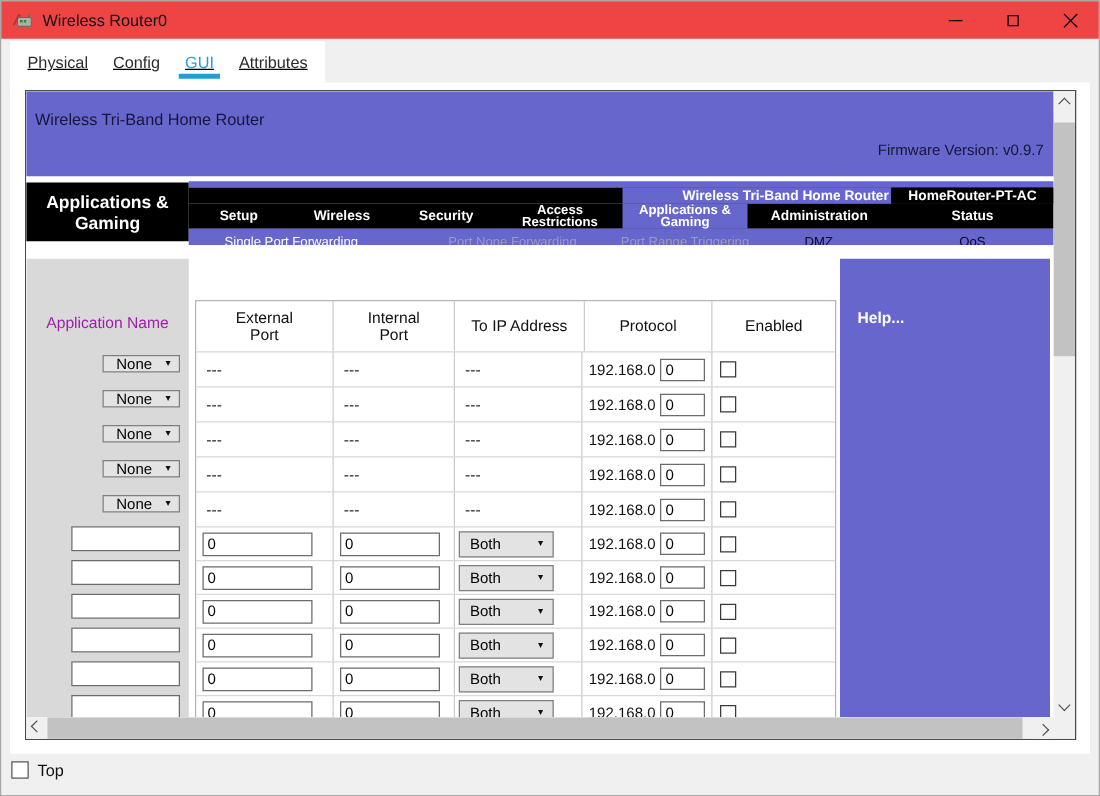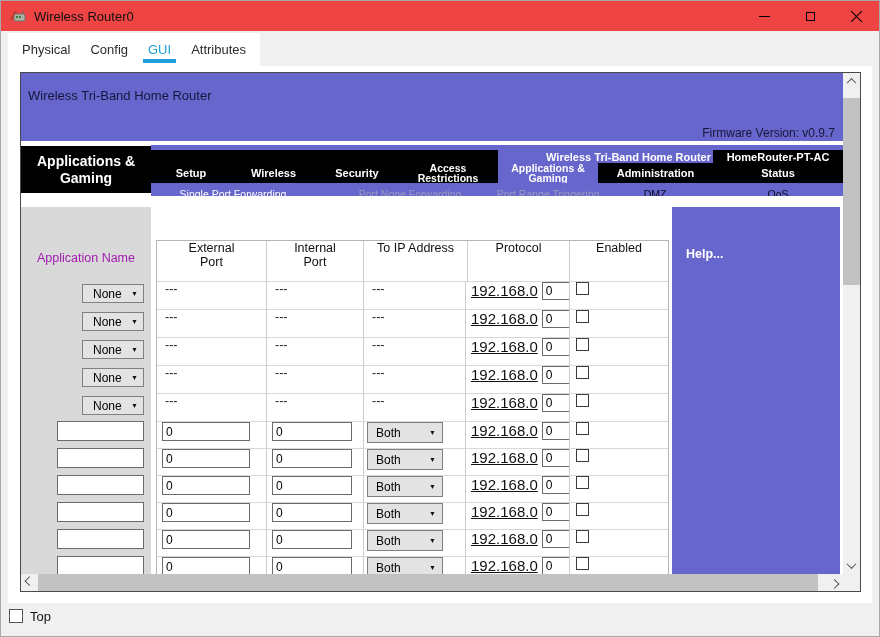--- a/index.html
+++ b/index.html
@@ -14,34 +14,34 @@
   .win-controls { margin-left:auto; display:flex; height:100%; }
   .win-btn { width:46px; height:100%; display:flex; align-items:center; justify-content:center; position:relative; }
   .glyph-min { width:11px; height:0; border-top:1px solid #000; display:block; }
   .glyph-max { width:9px; height:9px; border:1px solid #000; display:block; }
   .glyph-close { position:relative; width:13px; height:13px; display:block; }
   .glyph-close::before,.glyph-close::after { content:""; position:absolute; left:-1px; top:6px; width:15px; height:1px; background:#000; }
   .glyph-close::before { transform:rotate(45deg); }
   .glyph-close::after { transform:rotate(-45deg); }
 
   
-  .tabbar { position:absolute; left:8px; top:33px; height:33px; background:#ffffff; display:flex; align-items:stretch; padding:0 4px; }
+  .tabbar { position:absolute; left:8px; top:33px; height:33px; background:#ffffff; display:flex; align-items:stretch; padding:0 4px;text-decoration:underline; }
   .tab { padding:0 10px; font-size:13px; color:#2b2b2b; display:flex; align-items:center; position:relative; }
   .tab.active { color:#1f9fdb; }
   .tab.active::after { content:""; position:absolute; left:5px; right:5px; bottom:3px; height:4px; background:#1f9fdb; }
   .tabpane { position:absolute; left:8px; top:66px; width:864px; height:537px; background:#ffffff; }
 
   
   .frame { position:absolute; left:20px; top:72px; width:841px; height:520px; border:1px solid #4a4a4a; background:#ffffff; }
   .viewport { position:absolute; left:0; top:0; width:822px; height:501px; overflow:hidden; background:#ffffff; }
 
   
   .gui-header { position:absolute; left:0; top:0; width:822px; height:68px; background:#6666cc; }
   .product-name { position:absolute; left:7px; top:15px; font-size:13px; color:#16163a; }
-  .firmware { position:absolute; right:8px; bottom:1px; font-size:12px; color:#16163a; }
+  .firmware { position:absolute; right:8px; bottom:14px; font-size:12px; color:#16163a; }
 
   
   .nav-left { position:absolute; left:0; top:73px; width:130px; height:47px; background:#000; color:#fff;
               display:flex; flex-direction:column; align-items:center; justify-content:center;
               font-weight:bold; font-size:14px; line-height:17px; text-align:center; }
   .nav-right { position:absolute; left:130px; top:72px; width:692px; height:51px; }
   .nav-strip { height:5px; background:#6666cc; }
   .nav-toprow { height:13px; background:#000; display:flex; }
   .nav-spacer { width:347px; }
   .nav-brand { width:215px; background:#6666cc; color:#fff; font-weight:bold; font-size:11px;
@@ -58,39 +58,39 @@
   .sn-active { color:#ffffff; }
   .sn-dim { color:#9a9ac2; }
   .sn-plain { color:#0a0a20; }
 
   
   .content { position:absolute; left:0; top:123px; width:822px; height:378px; background:#ffffff; overflow:hidden; }
   .left-col { position:absolute; left:0; top:11px; width:130px; height:367px; background:#d9d9d9; overflow:hidden; }
   .single-port { position:absolute; left:0; top:0; width:130px; height:31px; background:#000; color:#fff;
                  font-weight:bold; font-size:12px; line-height:31px; text-align:right; padding-right:12px; }
   .app-label { position:absolute; left:0; top:44px; width:130px; text-align:center; font-size:12.5px; color:#a21caf; }
-  .sel { position:absolute; right:7px; width:62px; height:19px; background:#e3e3e3; border:1px solid #7f7f7f;
+  .sel { position:absolute; right:7px; width:62px; height:14px; background:#e3e3e3; border:1px solid #7f7f7f;
          display:flex; align-items:center; font-size:12px; color:#000; padding-left:10px; }
   .sel .arrow { margin-left:auto; margin-right:5px; font-size:7px; color:#111; }
   .app-input { position:absolute; left:36px; width:87px; height:20px; border:1px solid #6b6b6b; background:#fff;
                font-family:"Liberation Sans",sans-serif; font-size:12px; padding:0 3px; }
 
   
   .ptable { position:absolute; left:135px; top:44px; width:513px; border:1px solid #b5b5b5; background:#fff; }
   .trow { display:flex; }
-  .td { border-left:1px solid #cccccc; border-top:1px solid #d8d8d8; display:flex; align-items:flex-start; overflow:hidden; }
+  .td { border-left:1px solid #cccccc; border-top:1px solid #d8d8d8; display:flex; align-items:center; overflow:hidden; }
   .trow .td:first-child { border-left:none; }
   .trow.thead .td { border-top:none; justify-content:center; text-align:center; font-size:12.5px; color:#111; }
   .c1{width:109px}.c2{width:97px}.c3{width:102px}.c4{width:104px}.c5{width:99px}
   .thead .td { height:40px; }
   .rpre .td { height:28px; }
   .rcus .td { height:27px; }
   .dash { font-size:12.5px; color:#222; padding-left:8px; }
   .hdr2 { width:60px; line-height:14px; }
-  .ip-prefix { font-size:15px; color:#111; padding-left:5px; white-space:nowrap;text-decoration:underline; }
+  .ip-prefix { font-size:12px; color:#111; padding-left:5px; white-space:nowrap; }
   .ip-input { width:36px; height:18px; border:1px solid #6b6b6b; background:#fff; margin-left:4px;
               font-family:"Liberation Sans",sans-serif; font-size:12px; padding:0 3px; }
   .checkbox { width:13px; height:13px; border:1px solid #3a3a3a; background:#fff; margin-left:6px; display:block; }
   .port-input { width:88px; height:19px; border:1px solid #6b6b6b; background:#fff; margin-left:5px;
                 font-family:"Liberation Sans",sans-serif; font-size:12px; padding:0 3px; }
   .c2 .port-input { width:80px; }
   .proto-sel { width:76px; height:21px; margin-left:3px; background:#e3e3e3; border:1px solid #7f7f7f;
                display:flex; align-items:center; font-size:12px; color:#000; padding-left:8px; }
   .proto-sel .arrow { margin-left:auto; margin-right:6px; font-size:7px; color:#111; }
 

